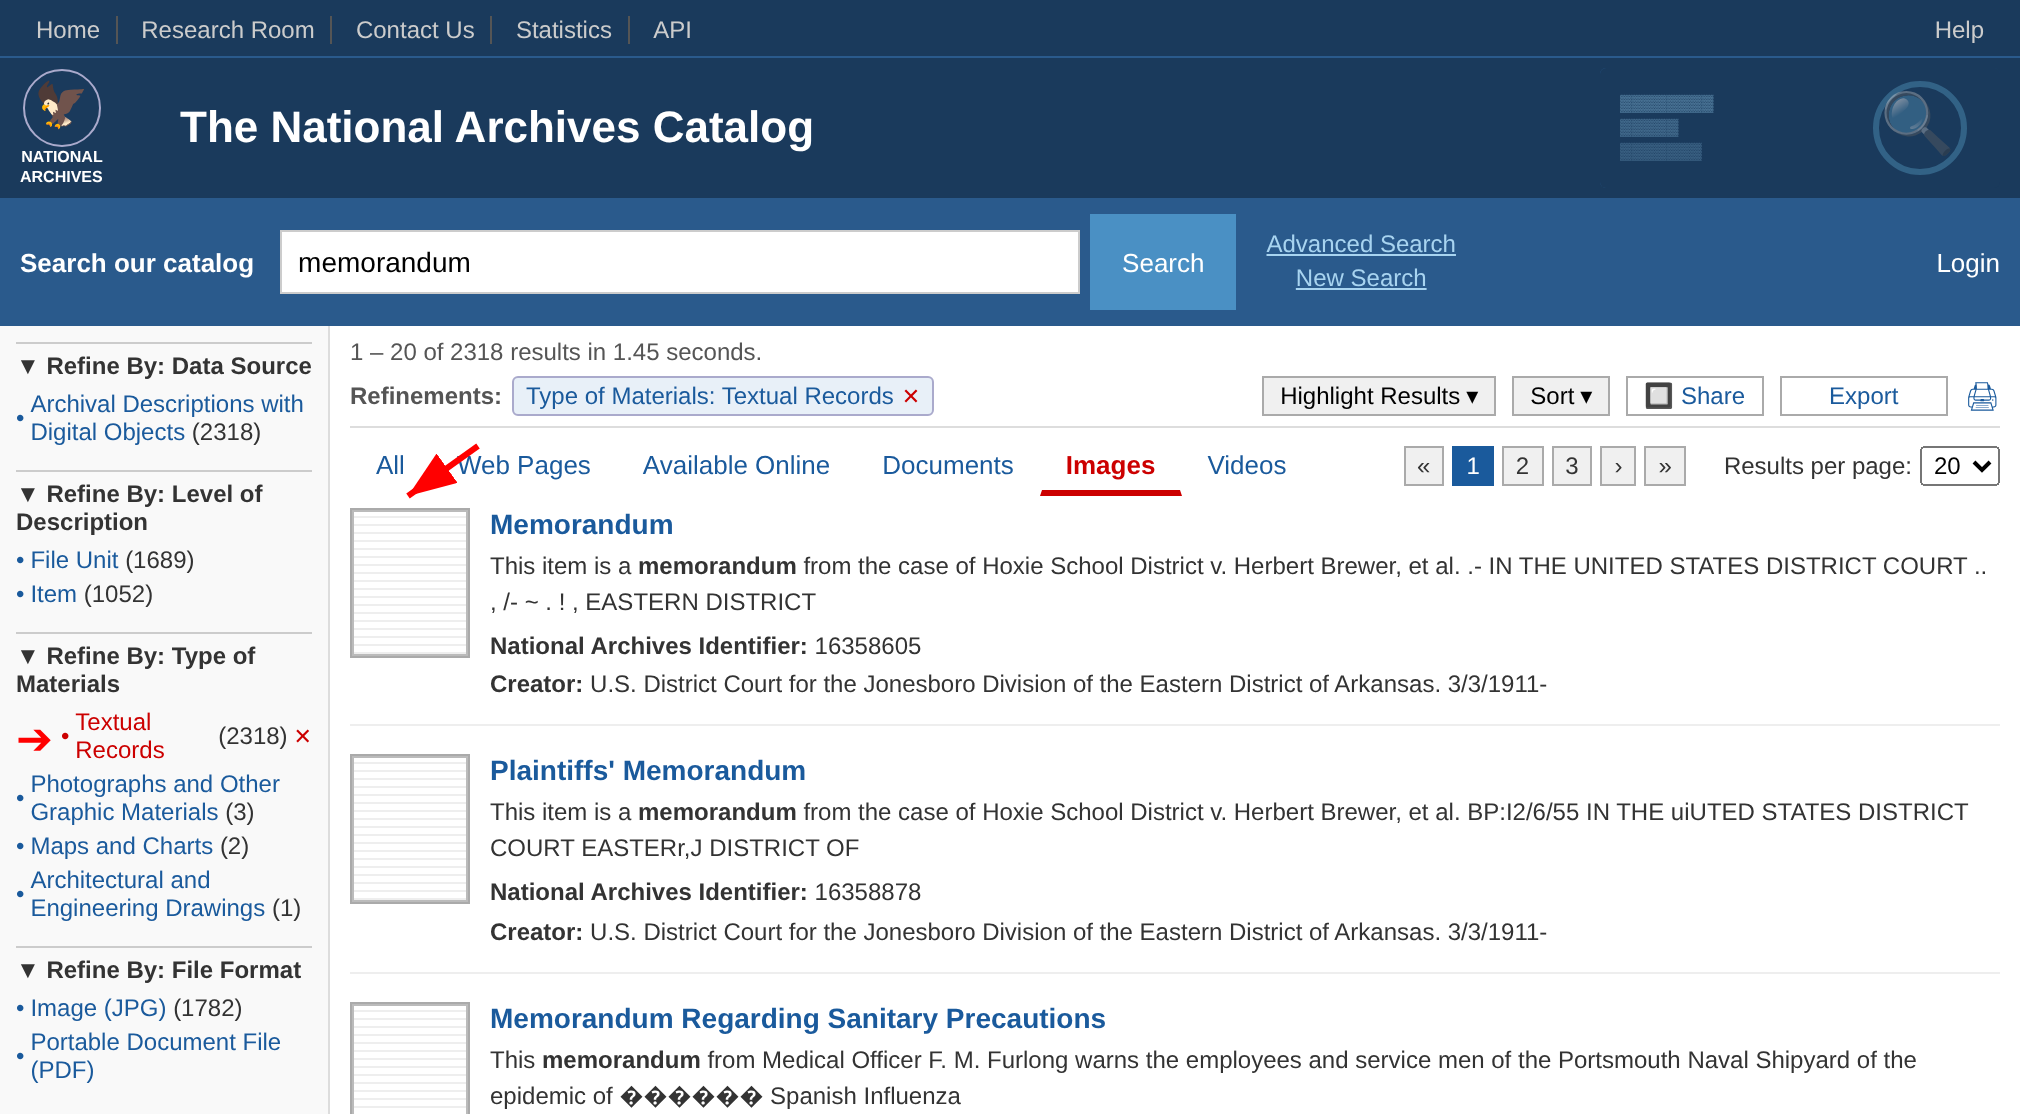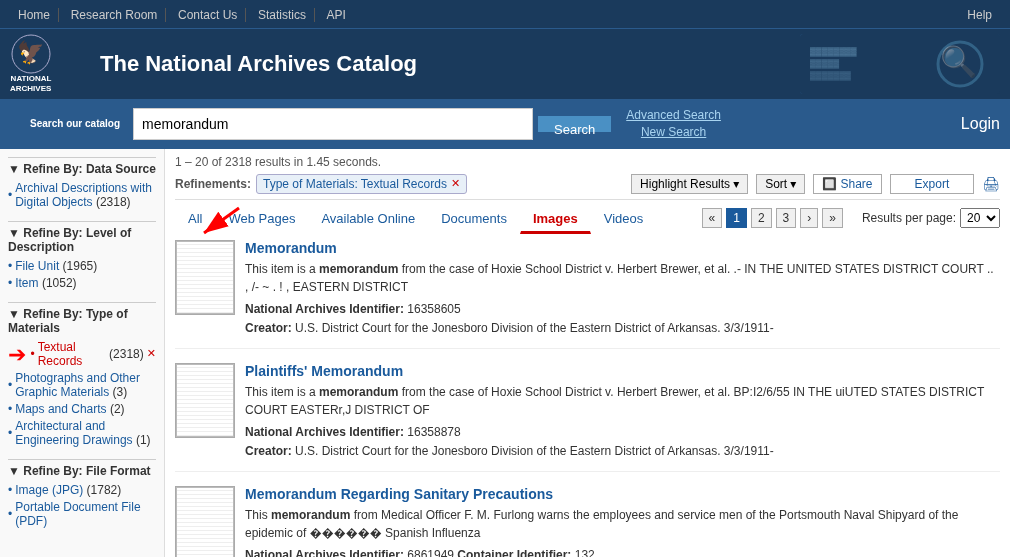--- a/index.html
+++ b/index.html
@@ -7,31 +7,31 @@
 
     
     .top-nav { background: #1a3a5c; display: flex; align-items: center; justify-content: space-between; padding: 0 10px; height: 28px; }
     .top-nav a { color: #ccc; text-decoration: none; font-size: 12px; padding: 0 8px; border-right: 1px solid #555; }
     .top-nav a:last-child { border-right: none; }
 
     
     .header { background: #1a3a5c; display: flex; align-items: center; padding: 5px 10px; border-top: 1px solid #2a5a8c; }
     .header-logo { display: flex; align-items: center; width: 80px; }
     .logo-text { color: white; font-size: 8px; font-weight: bold; text-align: right; line-height: 1.2; }
-    .header-title { color: white; font-size: 22px; font-weight: bold; margin-left: 10px; }
+    .header-title { color: white; font-size: 22px; font-weight: bold; }
     .header-img-right { margin-left: auto; width: 200px; height: 60px; background: linear-gradient(135deg, #2a5a8c, #1a3a5c); border-radius: 3px; overflow: hidden; display: flex; align-items: center; justify-content: flex-end; }
 
     
     .search-bar { background: #2a5a8c; display: flex; align-items: center; padding: 8px 10px; gap: 5px; }
-    .search-label { color: white; font-size: 10px; font-weight: bold; margin-right: 8px; margin-left: 20px; }
+    .search-label { color: white; font-size: 13px; font-weight: bold; margin-right: 8px; }
     .search-input { flex: 1; max-width: 400px; height: 32px; padding: 0 8px; font-size: 14px; border: 1px solid #ccc; }
-    .search-btn { background: #4a90c4; color: white; border: none; padding: 6px 16px; font-size: 13px; cursor: pointer; height: 16px; }
+    .search-btn { background: #4a90c4; color: white; border: none; padding: 6px 16px; font-size: 13px; cursor: pointer; height: 48px; }
     .advanced-search { color: #a8d4f0; font-size: 12px; text-align: center; margin-left: 10px; line-height: 1.4; cursor: pointer; }
     .advanced-search div { text-decoration: underline; }
-    .login-btn { margin-left: auto; color: white; font-size: 16px; background: none; border: none; cursor: pointer; }
+    .login-btn { margin-left: auto; color: white; font-size: 13px; background: none; border: none; cursor: pointer; }
 
     
     .main-layout { display: flex; width: 100%; }
 
     
     .sidebar { width: 165px; min-width: 165px; padding: 8px; border-right: 1px solid #ddd; background: #f9f9f9; }
     .sidebar-section { margin-bottom: 12px; }
     .sidebar-section-title { font-size: 12px; font-weight: bold; color: #333; border-top: 1px solid #ccc; padding-top: 4px; margin-bottom: 5px; }
     .sidebar-item { font-size: 12px; color: #1a5a9c; cursor: pointer; margin-bottom: 3px; display: flex; align-items: center; gap: 3px; }
     .sidebar-item .count { color: #333; }
@@ -135,21 +135,21 @@
       <div class="sidebar-section-title">▼ Refine By: Data Source</div>
       <div class="sidebar-item">
         <span>• </span>
           <a><span>Archival Descriptions with Digital Objects</span> <span class="count">(2318)</span></a>
       </div>
     </div>
     <div class="sidebar-section">
       <div class="sidebar-section-title">▼ Refine By: Level of Description</div>
       <div class="sidebar-item">
         <span>• </span>
-          <a><span>File Unit</span> <span class="count">(1965)</span></a>
+          <a><span>File Unit</span> <span class="count">(1689)</span></a>
       </div>
       <div class="sidebar-item">
         <span>• </span>
           <a><span>Item</span> <span class="count">(1052)</span></a>
       </div>
     </div>
     <div class="sidebar-section">
       <div class="sidebar-section-title">▼ Refine By: Type of Materials</div>
 
       <div style="display:flex;align-items:center;gap:4px;">

